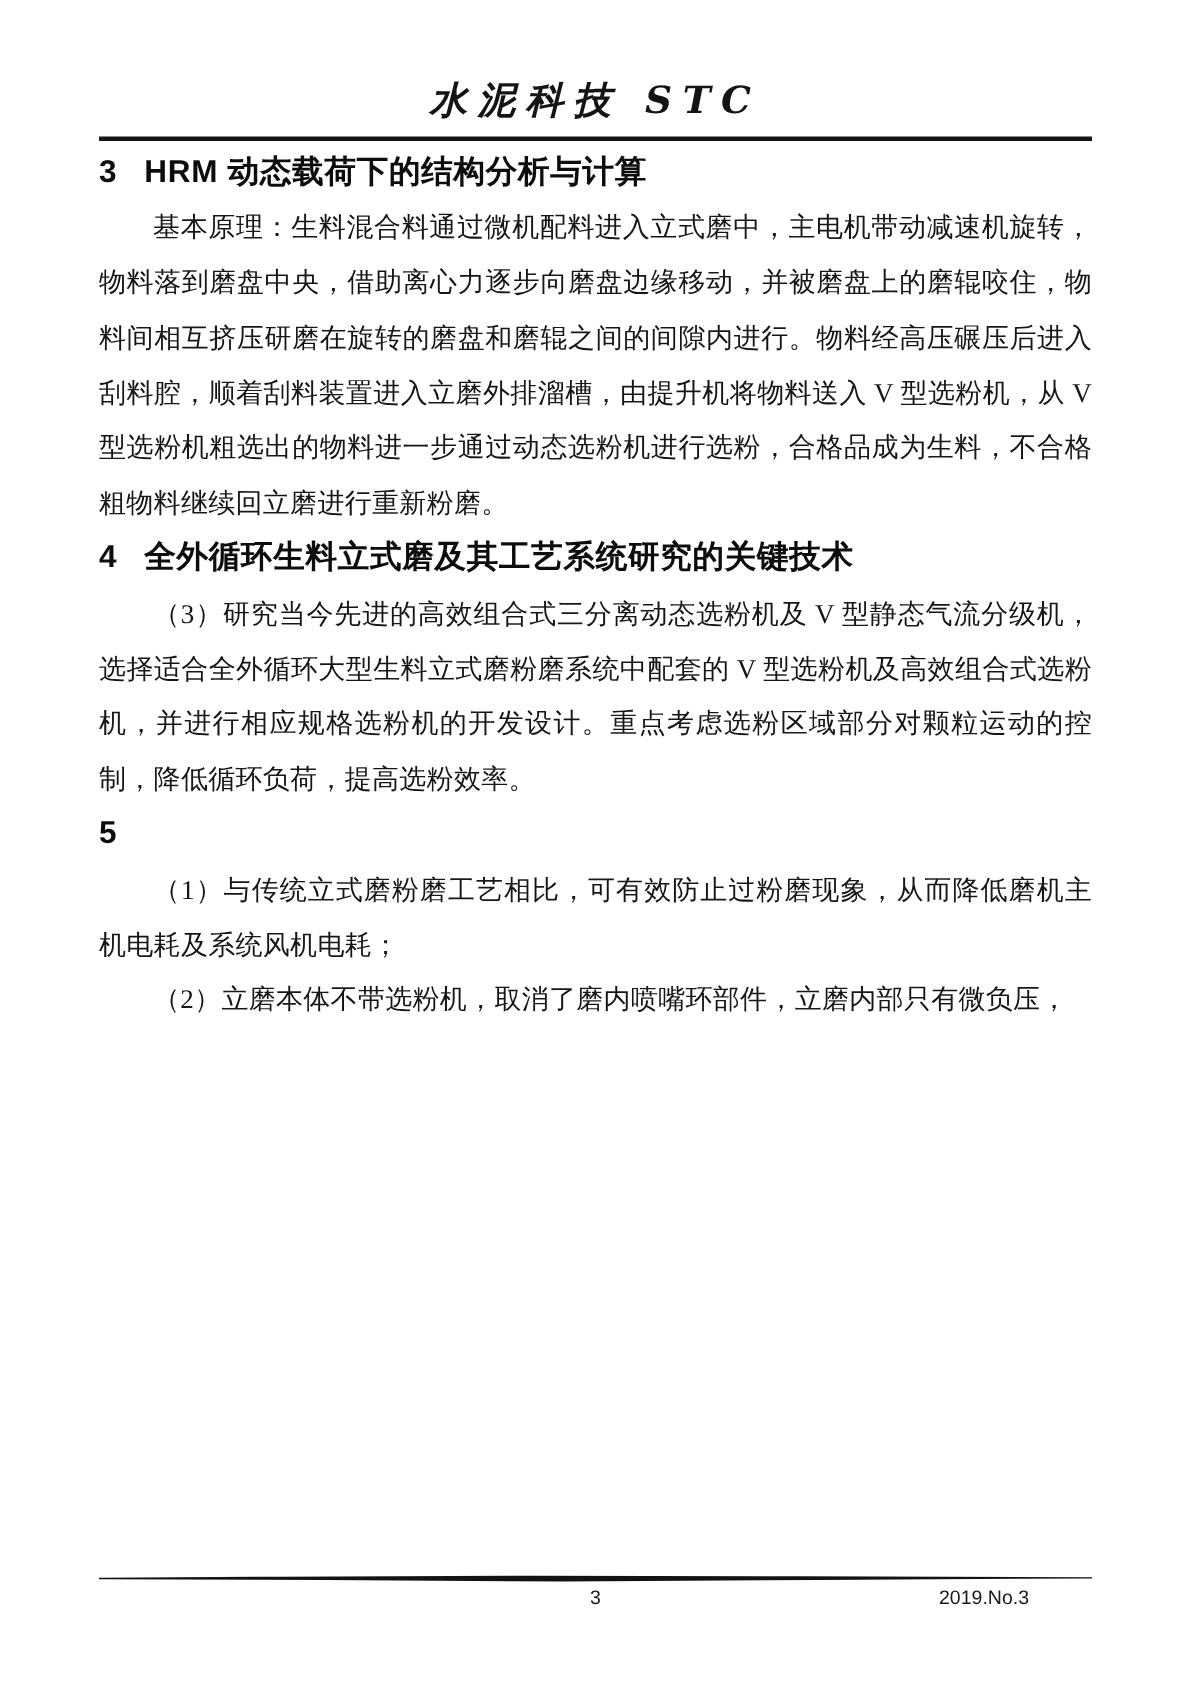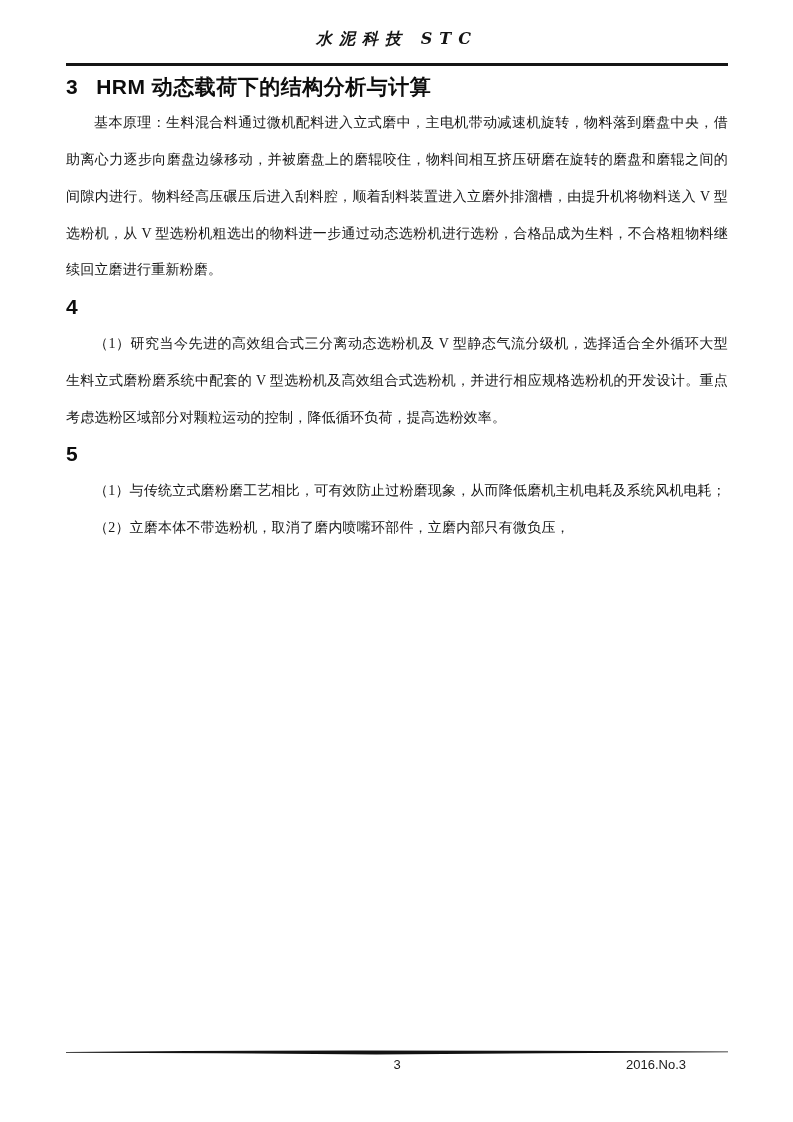--- a/index.html
+++ b/index.html
@@ -15,23 +15,23 @@
     width: 793px; height: 1122px;
     background: #ffffff;
     overflow: hidden;
   }
   .content {
     position: absolute;
     left: 66px; top: 0;
     width: 662px;
   }
   .journal-title {
-    margin-top: 24px;
+    margin-top: 52px;
     text-align: center;
-    font-size: 16px;
+    font-size: 25px;
     line-height: 30px;
     font-style: italic;
     font-weight: bold;
     letter-spacing: 7px;
     font-family: "DejaVu Serif", "Liberation Serif", serif;
     color: #141414;
   }
   .header-rule {
     margin-top: 9px;
     height: 2.5px;
@@ -44,21 +44,21 @@
     align-items: baseline;
     gap: 18px;
     font-family: "Liberation Sans", "DejaVu Sans", sans-serif;
     font-weight: bold;
     font-size: 21px;
     line-height: 36.8px;
     color: #0d0d0d;
     letter-spacing: 0.5px;
   }
   .body-para {
-    font-size: 14px;
+    font-size: 18px;
     line-height: 36.8px;
     text-indent: 2em;
     text-align: justify;
     text-justify: inter-character;
     color: #161616;
     letter-spacing: 0.2px;
   }
   .doc-footer {
     position: absolute;
     left: 66px; top: 1050px;
@@ -96,34 +96,35 @@
     <main class="flow">
 
       <h2 class="sec-heading">
         <span>3</span>
         <span>HRM 动态载荷下的结构分析与计算</span>
       </h2>
       <p class="body-para">基本原理：生料混合料通过微机配料进入立式磨中，主电机带动减速机旋转，物料落到磨盘中央，借助离心力逐步向磨盘边缘移动，并被磨盘上的磨辊咬住，物料间相互挤压研磨在旋转的磨盘和磨辊之间的间隙内进行。物料经高压碾压后进入刮料腔，顺着刮料装置进入立磨外排溜槽，由提升机将物料送入 V 型选粉机，从 V 型选粉机粗选出的物料进一步通过动态选粉机进行选粉，合格品成为生料，不合格粗物料继续回立磨进行重新粉磨。</p>
 
       <h2 class="sec-heading">
         <span>4</span>
+        <span>全外循环生料立式磨及其工艺系统研究的关键技术</span>
       </h2>
-      <p class="body-para">（1）研究当今先进的高效组合式三分离动态选粉机及 V 型静态气流分级机，选择适合全外循环大型生料立式磨粉磨系统中配套的 V 型选粉机及高效组合式选粉机，并进行相应规格选粉机的开发设计。重点考虑选粉区域部分对颗粒运动的控制，降低循环负荷，提高选粉效率。</p>
+      <p class="body-para">（3）研究当今先进的高效组合式三分离动态选粉机及 V 型静态气流分级机，选择适合全外循环大型生料立式磨粉磨系统中配套的 V 型选粉机及高效组合式选粉机，并进行相应规格选粉机的开发设计。重点考虑选粉区域部分对颗粒运动的控制，降低循环负荷，提高选粉效率。</p>
 
       <h2 class="sec-heading">
         <span>5</span>
       </h2>
       <p class="body-para">（1）与传统立式磨粉磨工艺相比，可有效防止过粉磨现象，从而降低磨机主机电耗及系统风机电耗；</p>
       <p class="body-para">（2）立磨本体不带选粉机，取消了磨内喷嘴环部件，立磨内部只有微负压，</p>
 
     </main>
   </div>
 
   <footer class="doc-footer">
     <svg class="footer-rule-svg" width="662" height="5" viewBox="0 0 662 5" aria-hidden="true">
       <polygon fill="#131313" points="0,1.9 120,1.1 290,0.5 470,0.8 662,1.5 662,2.3 480,3.3 310,4.4 150,3.3 0,2.8"></polygon>
     </svg>
     <div class="footer-row">
       <span class="page-number">3</span>
-      <span class="issue-label">2016.No.3</span>
+      <span class="issue-label">2019.No.3</span>
     </div>
   </footer>
 </div>
 
 </body></html>

